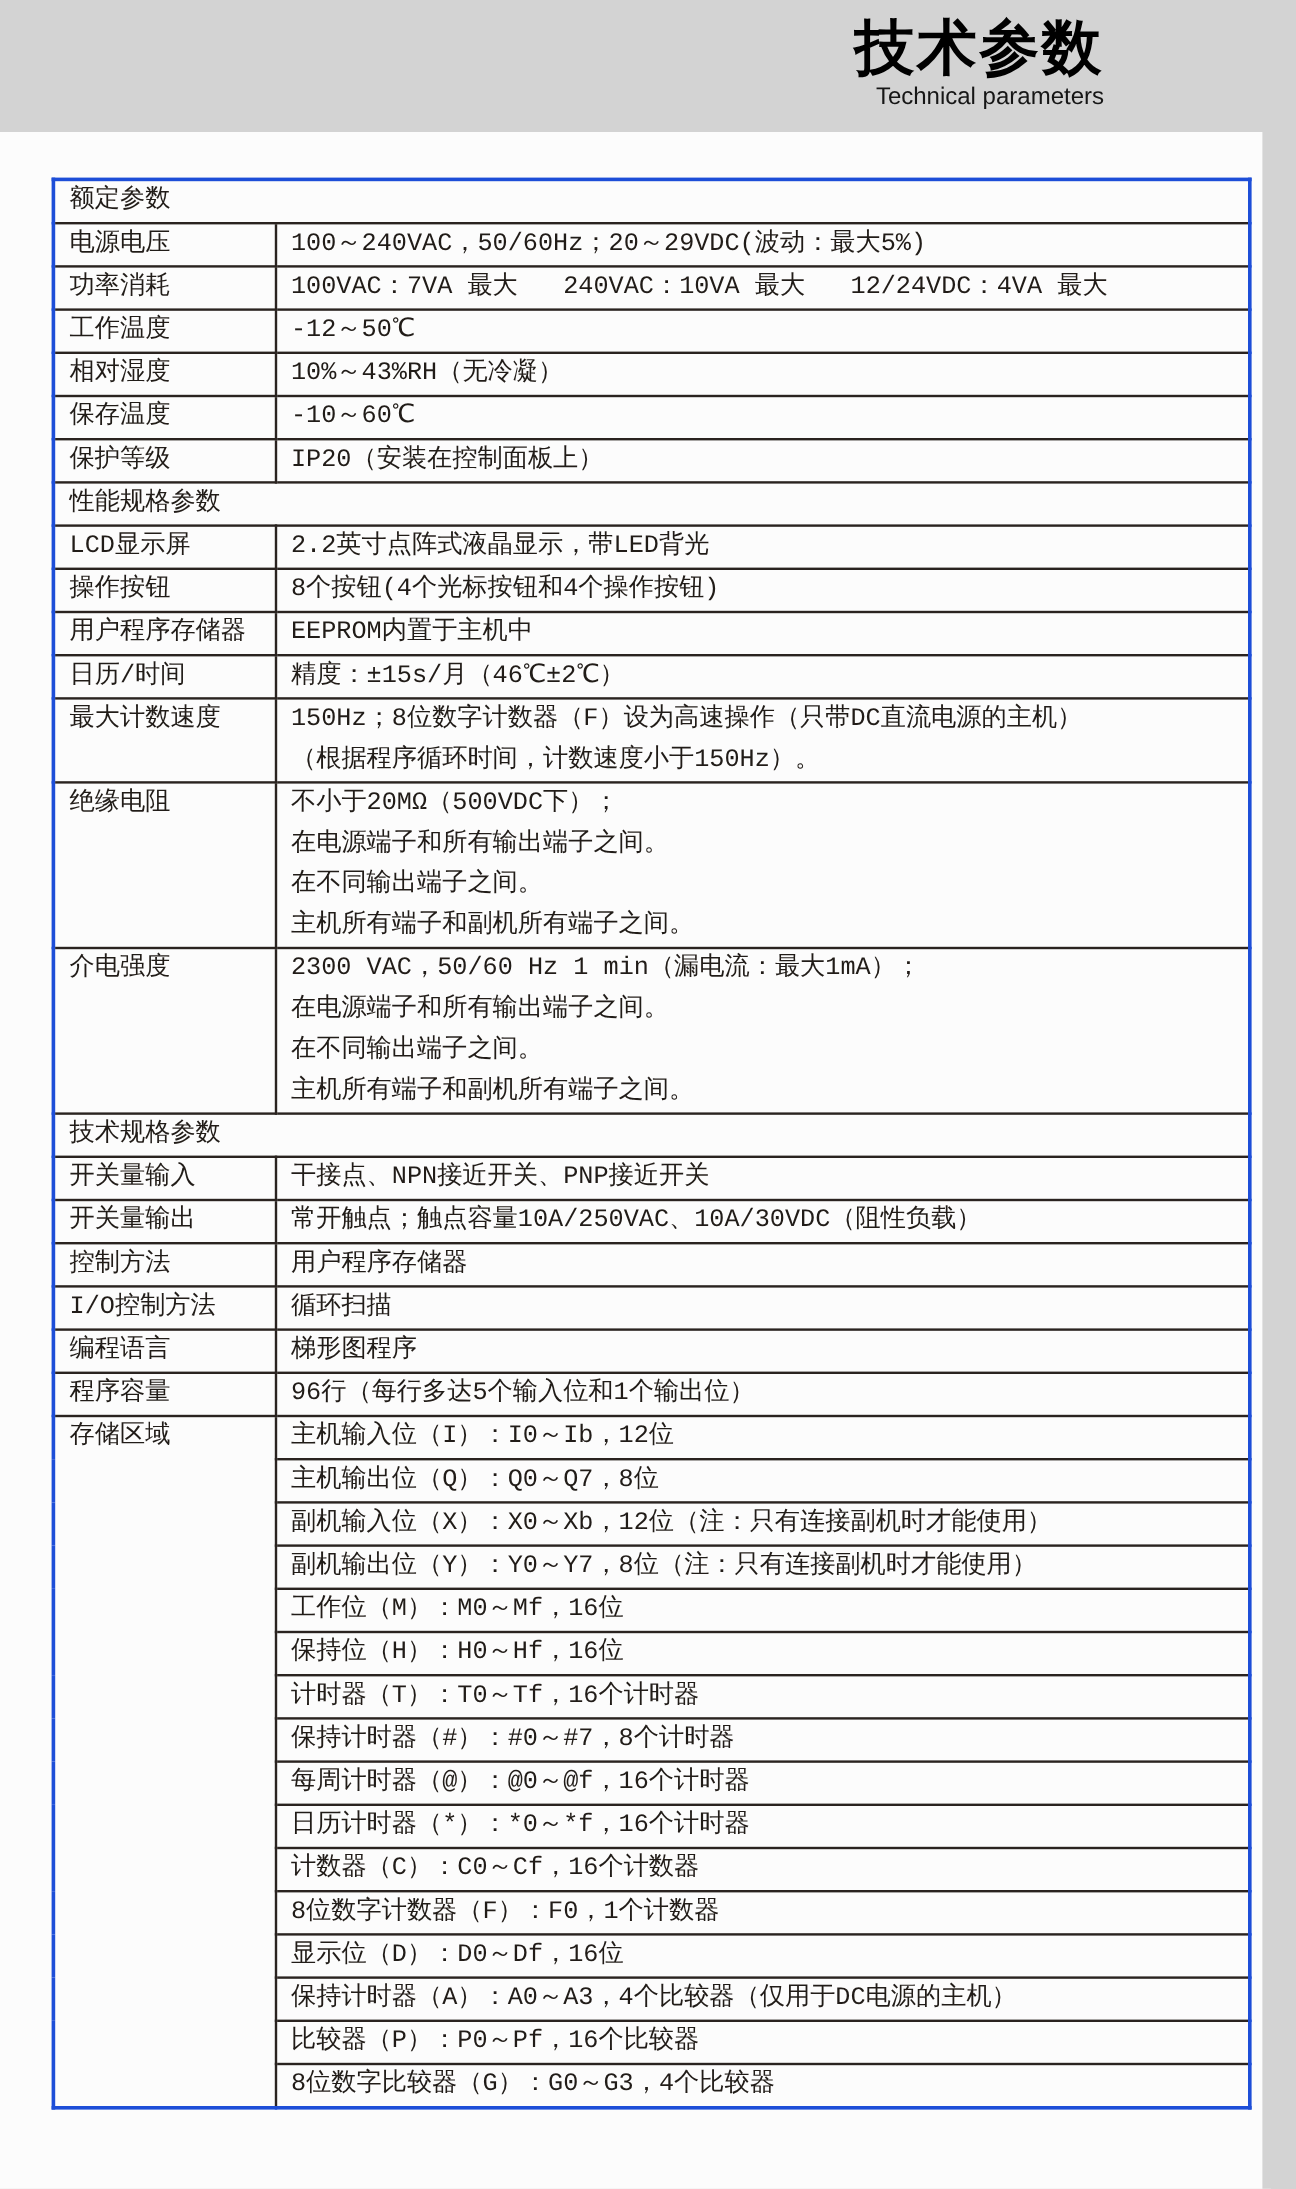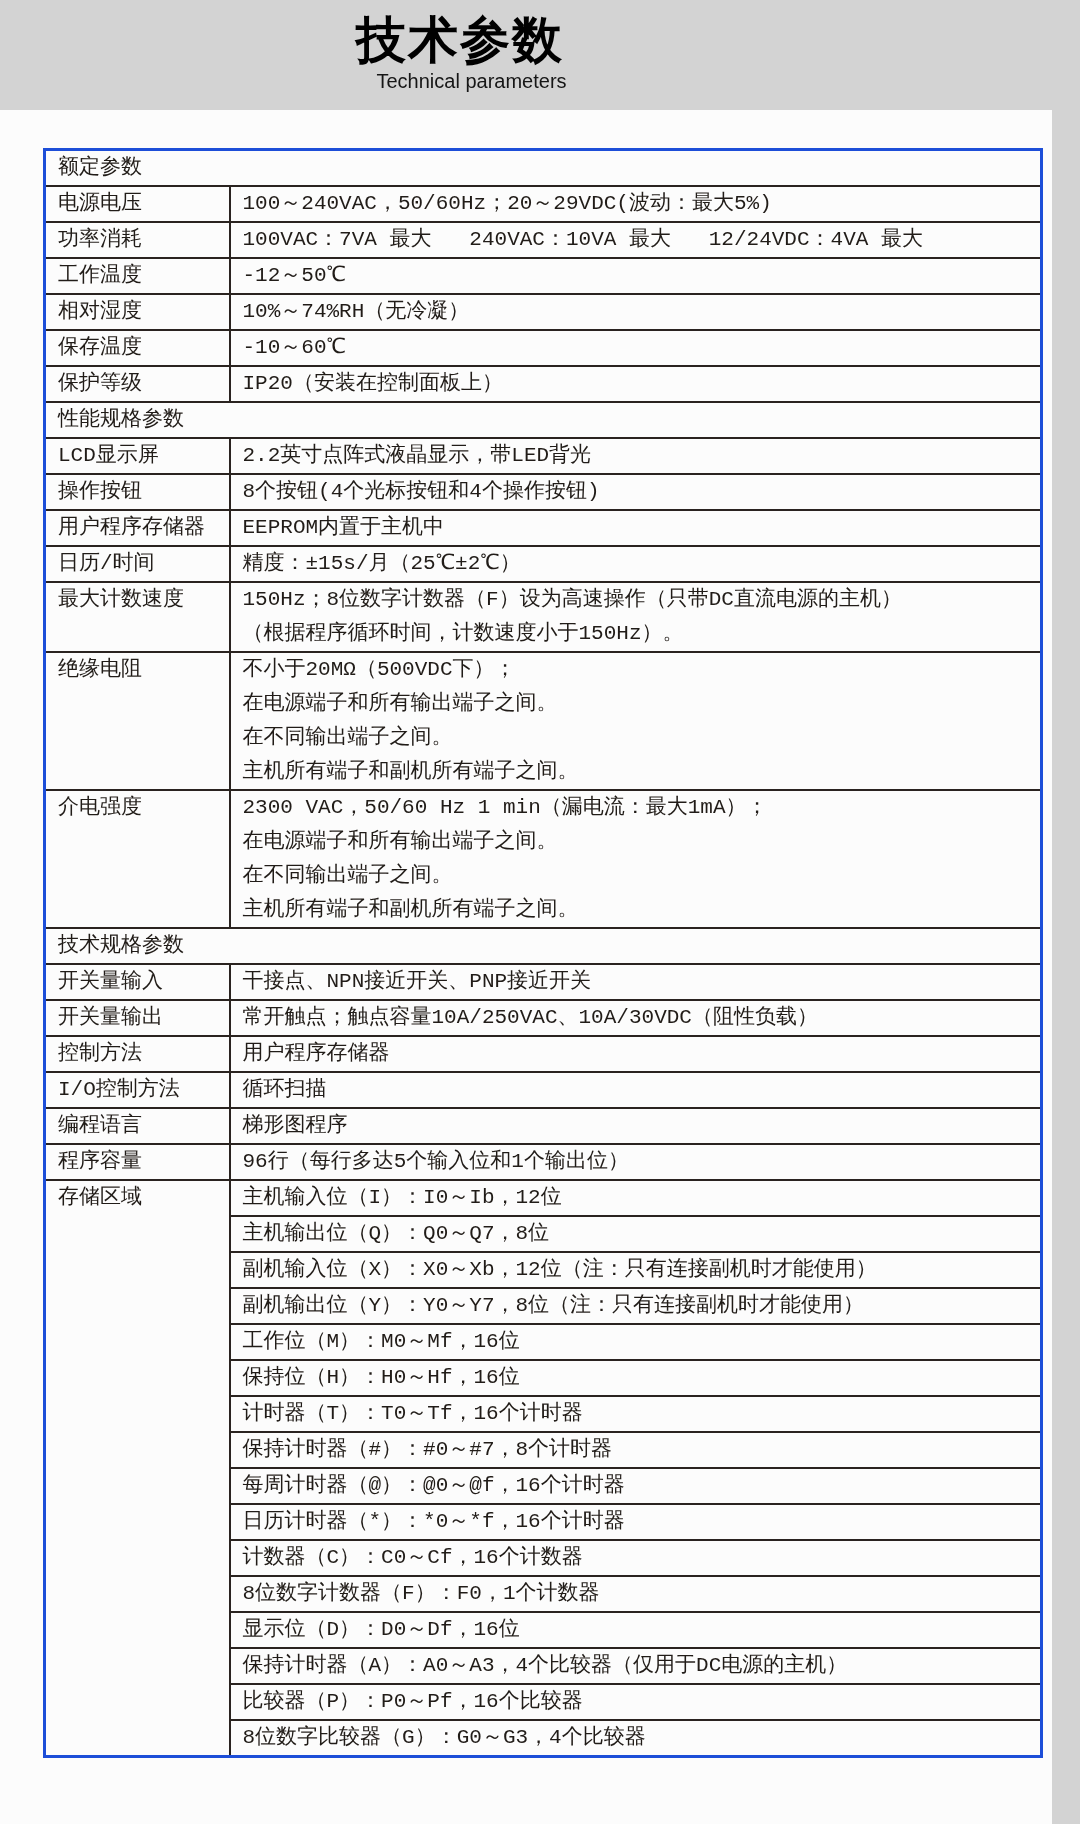--- a/index.html
+++ b/index.html
@@ -10,21 +10,21 @@
     overflow:hidden;
     font-family:"Liberation Serif","DejaVu Serif",serif;
     color:#211c18;
   }
   .sheet{
     position:absolute;left:0;top:110px;width:1052px;height:1714px;
     background:#fcfcfc;
   }
   .header{
     position:absolute;top:12px;left:0;width:920px;
-    text-align:center;
+    text-align:right;
   }
   .title{
     font-family:"Liberation Sans","DejaVu Sans",sans-serif;
     font-weight:bold;font-size:50px;line-height:56px;color:#000;
     letter-spacing:2px;
   }
   .subtitle{
     font-family:"Liberation Sans","DejaVu Sans",sans-serif;
     font-size:20px;line-height:24px;color:#161616;margin-top:1px;padding-left:23px;
   }
@@ -75,21 +75,21 @@
       <tr>
         <td class="key-cell">功率消耗</td>
         <td class="val-cell"><div class="vline">100VAC：7VA 最大   240VAC：10VA 最大   12/24VDC：4VA 最大</div></td>
       </tr>
       <tr>
         <td class="key-cell">工作温度</td>
         <td class="val-cell"><div class="vline">-12～50℃</div></td>
       </tr>
       <tr>
         <td class="key-cell">相对湿度</td>
-        <td class="val-cell"><div class="vline">10%～74%RH（无冷凝）</div></td>
+        <td class="val-cell"><div class="vline">10%～43%RH（无冷凝）</div></td>
       </tr>
       <tr>
         <td class="key-cell">保存温度</td>
         <td class="val-cell"><div class="vline">-10～60℃</div></td>
       </tr>
       <tr>
         <td class="key-cell">保护等级</td>
         <td class="val-cell"><div class="vline">IP20（安装在控制面板上）</div></td>
       </tr>
       <tr>
@@ -102,21 +102,21 @@
       <tr>
         <td class="key-cell">操作按钮</td>
         <td class="val-cell"><div class="vline">8个按钮(4个光标按钮和4个操作按钮)</div></td>
       </tr>
       <tr>
         <td class="key-cell">用户程序存储器</td>
         <td class="val-cell"><div class="vline">EEPROM内置于主机中</div></td>
       </tr>
       <tr>
         <td class="key-cell">日历/时间</td>
-        <td class="val-cell"><div class="vline">精度：±15s/月（25℃±2℃）</div></td>
+        <td class="val-cell"><div class="vline">精度：±15s/月（46℃±2℃）</div></td>
       </tr>
       <tr>
         <td class="key-cell">最大计数速度</td>
         <td class="val-cell"><div class="vline">150Hz；8位数字计数器（F）设为高速操作（只带DC直流电源的主机）</div><div class="vline">（根据程序循环时间，计数速度小于150Hz）。</div></td>
       </tr>
       <tr>
         <td class="key-cell">绝缘电阻</td>
         <td class="val-cell"><div class="vline">不小于20MΩ（500VDC下）；</div><div class="vline">在电源端子和所有输出端子之间。</div><div class="vline">在不同输出端子之间。</div><div class="vline">主机所有端子和副机所有端子之间。</div></td>
       </tr>
       <tr>

